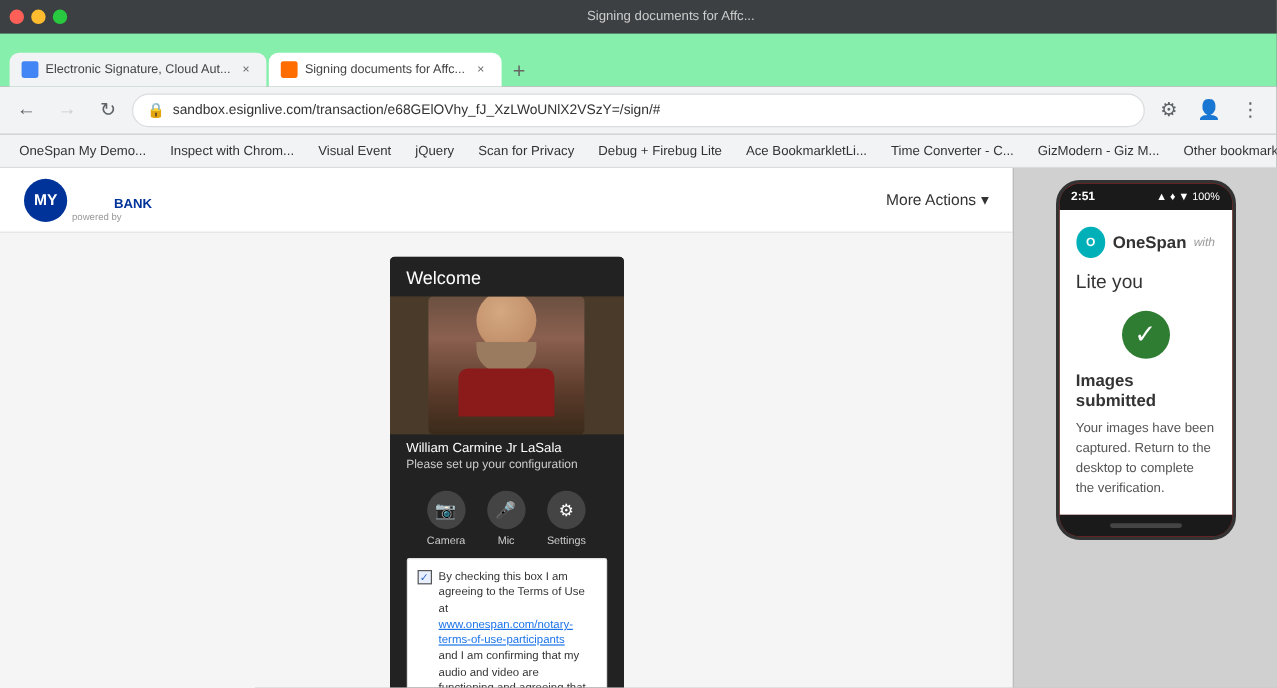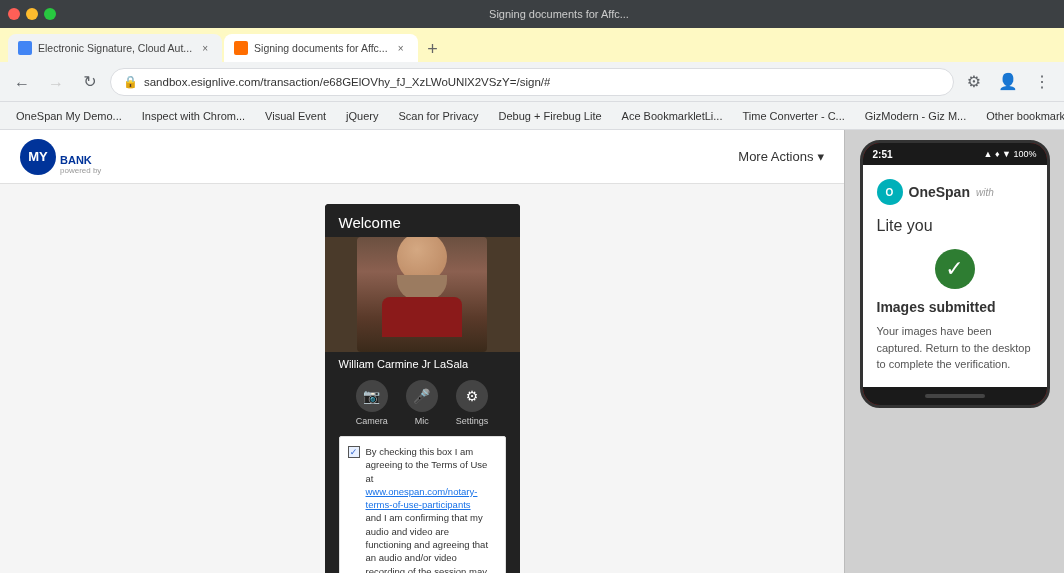--- a/index.html
+++ b/index.html
@@ -1,21 +1,21 @@
 <!DOCTYPE html>
 <html><head>
   <meta charset="utf-8">
   <style>
     * { box-sizing: border-box; margin: 0; padding: 0; }
     body { font-family: Arial, sans-serif; background: #dee1e6; width: 1064px; height: 573px; overflow: hidden; display: flex; flex-direction: column; }
 
     
     .browser-outer { background: #3c4043; display: flex; flex-direction: column; flex: 1; }
     .browser-title-bar { background: #3c4043; height: 28px; display: flex; align-items: center; padding: 0 8px; gap: 6px; }
-    .browser-tab-bar { background: #fef9c3; height: 34px; display: flex; align-items: flex-end; padding: 0 8px; gap: 2px; }
+    .browser-tab-bar { background: #86efac; height: 44px; display: flex; align-items: flex-end; padding: 0 8px; gap: 2px; }
     .tab { height: 28px; background: #f1f3f4; border-radius: 8px 8px 0 0; display: flex; align-items: center; padding: 0 10px; font-size: 11px; color: #444; gap: 6px; min-width: 180px; max-width: 220px; }
     .tab.active { background: #fff; }
     .tab-favicon { width: 14px; height: 14px; border-radius: 2px; background: #4285f4; flex-shrink: 0; }
     .tab-favicon.orange { background: #ff6d00; }
     .tab-close { width: 14px; height: 14px; border-radius: 50%; display: flex; align-items: center; justify-content: center; font-size: 10px; color: #666; cursor: pointer; margin-left: auto; flex-shrink: 0; }
     .new-tab-btn { width: 26px; height: 26px; border-radius: 50%; display: flex; align-items: center; justify-content: center; color: #666; font-size: 18px; cursor: pointer; }
     .browser-nav { background: #f1f3f4; height: 40px; display: flex; align-items: center; padding: 0 8px; gap: 6px; border-bottom: 1px solid #dadce0; }
     .nav-btn { width: 28px; height: 28px; border-radius: 50%; display: flex; align-items: center; justify-content: center; color: #5f6368; font-size: 16px; cursor: pointer; }
     .address-bar { flex: 1; height: 28px; background: #fff; border-radius: 14px; display: flex; align-items: center; padding: 0 12px; font-size: 12px; color: #333; gap: 6px; border: 1px solid #dadce0; }
     .address-text { font-size: 11.5px; color: #333; overflow: hidden; white-space: nowrap; text-overflow: ellipsis; }
@@ -25,21 +25,21 @@
 
     
     .browser-content { display: flex; flex: 1; background: #fff; overflow: hidden; }
 
     
     .main-page { flex: 1; background: #f5f5f5; display: flex; flex-direction: column; overflow: hidden; }
     .page-header { background: #fff; height: 54px; display: flex; align-items: center; padding: 0 20px; border-bottom: 1px solid #e0e0e0; gap: 12px; }
     .logo-area { display: flex; align-items: flex-end; gap: 4px; }
     .logo-my { width: 36px; height: 36px; border-radius: 50%; background: #003399; display: flex; align-items: center; justify-content: center; color: #fff; font-weight: bold; font-size: 13px; }
     .logo-bank { display: flex; flex-direction: column; }
-    .logo-bank-text { font-size: 11px; color: #003399; font-weight: bold; }
+    .logo-bank-text { font-size: 11px; color: #003399; font-weight: bold; margin-left: 35px; }
     .logo-powered { font-size: 8px; color: #999; }
     .header-spacer { flex: 1; }
     .more-actions { font-size: 13px; color: #333; cursor: pointer; display: flex; align-items: center; gap: 4px; }
 
     
     .center-content { flex: 1; display: flex; align-items: flex-start; justify-content: center; padding: 20px; overflow-y: auto; }
     .welcome-card { background: #222; border-radius: 4px; width: 195px; overflow: hidden; }
     .welcome-title { background: #222; color: #fff; padding: 10px 14px 6px; font-size: 15px; }
     .video-preview { width: 195px; height: 115px; background: #4a3a2a; overflow: hidden; display: flex; align-items: center; justify-content: center; position: relative; }
     .person-silhouette { width: 130px; height: 115px; border-radius: 4px; overflow: hidden; background: linear-gradient(180deg, #6b5040 0%, #8b6050 30%, #5a3a2a 70%, #3a2a1a 100%); display: flex; align-items: center; justify-content: center; }
@@ -56,21 +56,21 @@
 
     
     .terms-section { background: #fff; margin: 0 14px 10px; border-radius: 2px; border: 1px solid #e0e0e0; padding: 8px; font-size: 9.5px; color: #333; line-height: 1.4; }
     .terms-top { display: flex; gap: 6px; align-items: flex-start; }
     .checkbox { width: 12px; height: 12px; border: 1px solid #555; background: #e8f0ff; display: flex; align-items: center; justify-content: center; flex-shrink: 0; margin-top: 1px; }
     .checkbox-check { color: #3366cc; font-size: 9px; }
     .terms-link { color: #1a73e8; text-decoration: underline; }
 
     
     .phone-panel { width: 220px; background: #d0d0d0; display: flex; flex-direction: column; align-items: center; padding: 10px; border-left: 1px solid #bbb; }
-    .phone-device { width: 190px; background: #b91c1c; border-radius: 20px; border: 3px solid #333; overflow: hidden; display: flex; flex-direction: column; }
+    .phone-device { width: 150px; background: #b91c1c; border-radius: 20px; border: 3px solid #333; overflow: hidden; display: flex; flex-direction: column; }
     .phone-status-bar { background: #1a1a1a; height: 22px; display: flex; align-items: center; padding: 0 10px; justify-content: space-between; }
     .phone-time { color: #fff; font-size: 10px; font-weight: bold; }
     .phone-icons { color: #fff; font-size: 9px; display: flex; gap: 3px; align-items: center; }
     .phone-screen { background: #fff; flex: 1; padding: 14px; }
     .onespan-logo { display: flex; align-items: center; gap: 6px; margin-bottom: 12px; }
     .onespan-circle { width: 26px; height: 26px; border-radius: 50%; background: #00b0b9; display: flex; align-items: center; justify-content: center; color: #fff; font-size: 10px; font-weight: bold; }
     .onespan-text { font-size: 14px; font-weight: bold; color: #333; }
     .onespan-sign { font-size: 10px; color: #999; font-style: italic; }
     .thank-you { font-size: 16px; color: #333; margin-bottom: 14px; }
     .check-circle { width: 40px; height: 40px; border-radius: 50%; background: #2e7d32; display: flex; align-items: center; justify-content: center; color: #fff; font-size: 22px; margin: 0 auto 10px; }
@@ -168,20 +168,21 @@
             <div class="person-silhouette">
               <div class="face-area">
                 <div class="head" style="background: radial-gradient(circle at 40% 35%, #d4a882, #b8845e);"></div>
                 <div class="beard" style="background: #9b7b60;"></div>
                 <div class="body" style="background: #8b1a1a;"></div>
               </div>
             </div>
           </div>
 
           <div class="person-name">William Carmine Jr LaSala</div>
+          <div class="person-subtext">Please set up your configuration</div>
 
           <div class="controls-row">
             <div class="control-item">
               <div class="control-circle">📷</div>
               <span class="control-label">Camera</span>
             </div>
             <div class="control-item">
               <div class="control-circle">🎤</div>
               <span class="control-label">Mic</span>
             </div>

